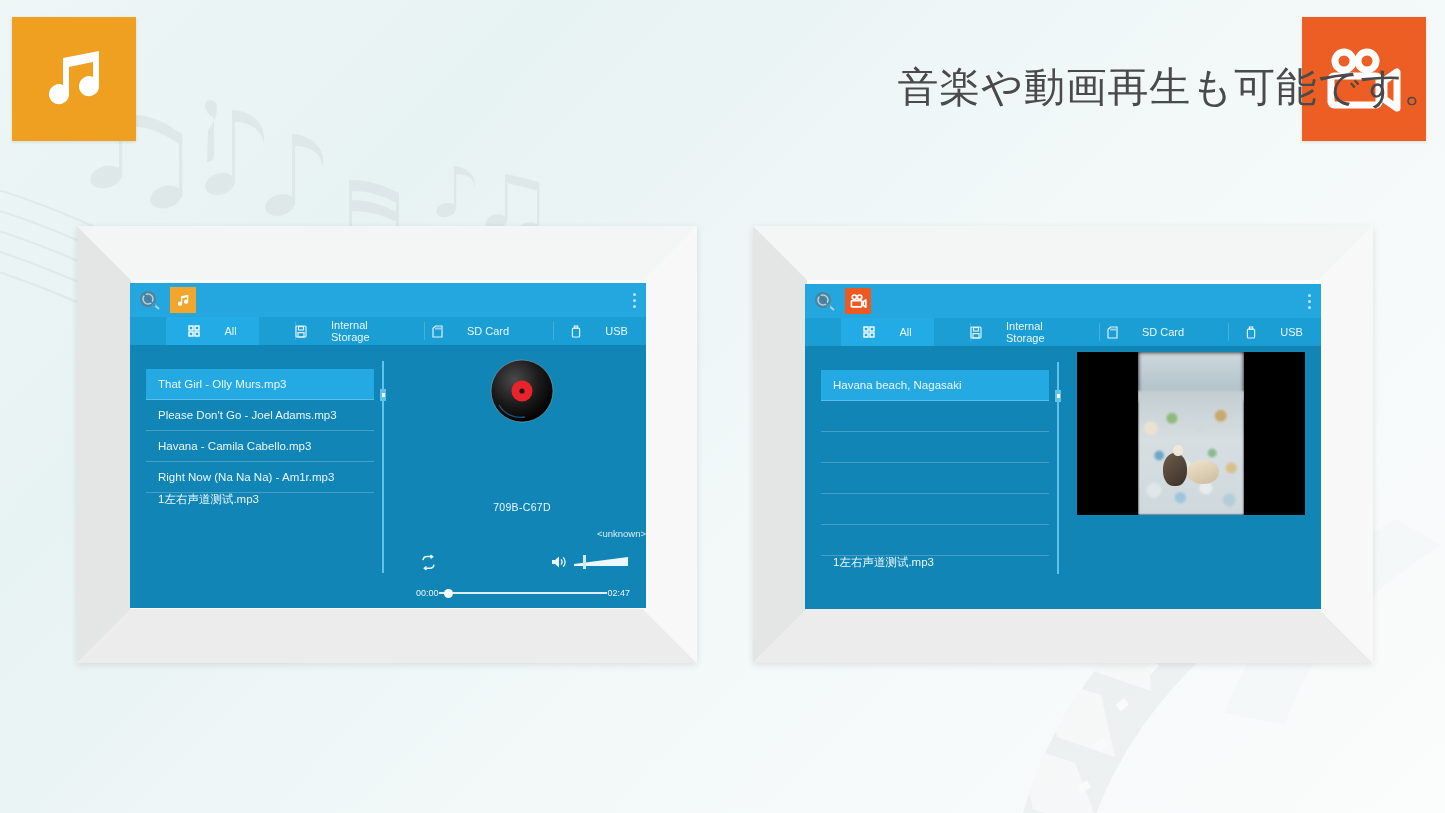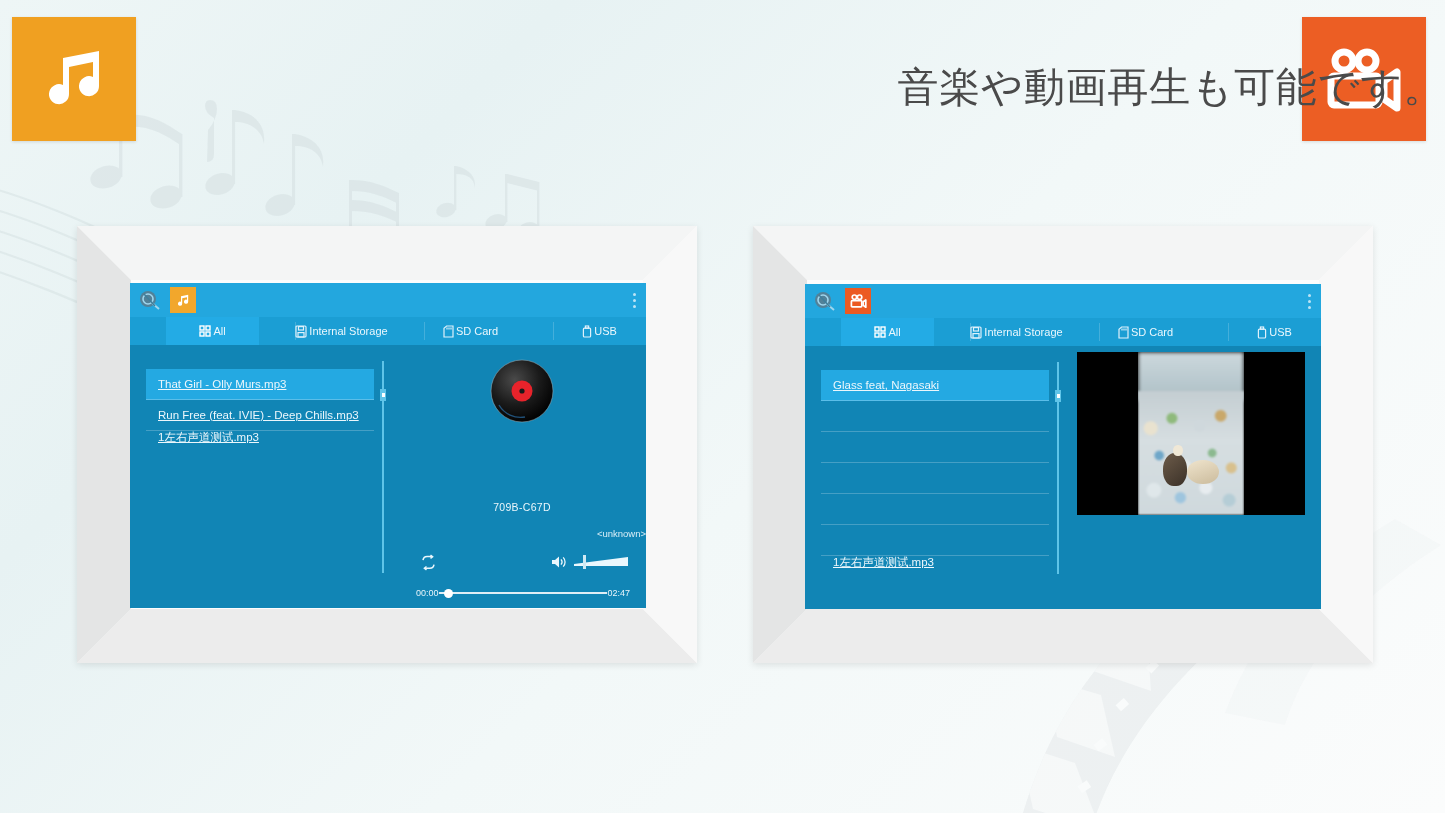--- a/index.html
+++ b/index.html
@@ -51,31 +51,31 @@
 
   .appbar{height:34px;background:#23a7de;display:flex;align-items:center;position:relative;}
   .logo-ic{margin-left:6px;width:28px;height:24px;display:flex;align-items:center;justify-content:center;}
   .mode-btn{width:26px;height:26px;margin-left:6px;display:flex;align-items:center;justify-content:center;}
   .mode-music{background:#f2a72c;}
   .mode-video{background:#ec5a22;}
   .overflow{position:absolute;right:10px;top:0;height:34px;display:flex;align-items:center;}
   .dot{width:3px;height:3px;background:#bde4f5;border-radius:50%;margin:1.5px 0;}
 
   .tabs{height:28px;background:#1b9ed4;display:flex;}
-  .tab{flex:1;display:flex;align-items:center;justify-content:center;gap:2px;
+  .tab{flex:1;display:flex;align-items:center;justify-content:center;gap:24px;
        color:#eaf7fd;font-size:11px;position:relative;margin-left:36px;}
   .tab.active{background:#23abe5;}
   .tab + .tab::before{content:"";position:absolute;left:0;top:5px;bottom:5px;width:1px;background:rgba(255,255,255,.18);}
 
   .body{position:relative;height:263px;}
 
   
   .list{position:absolute;left:16px;top:24px;width:228px;}
   .row{height:30px;line-height:30px;color:#ecf7fc;font-size:11.5px;padding-left:12px;
-       border-bottom:1px solid rgba(255,255,255,.22);white-space:nowrap;overflow:hidden;text-decoration:underline;}
+       border-bottom:1px solid rgba(255,255,255,.22);white-space:nowrap;overflow:hidden;}
   .row.sel{background:#24a9e2;border-bottom-color:rgba(255,255,255,.25);}
   .row.clipped{height:14px;line-height:13px;border-bottom:none;overflow:hidden;}
   .row.empty{color:transparent;}
 
   .vscroll{position:absolute;left:252px;top:16px;width:2px;height:212px;background:#5fc4e8;}
   .vthumb{position:absolute;left:-2px;top:28px;width:6px;height:12px;background:#5fc4e8;}
   .vthumb::after{content:"";position:absolute;left:1.5px;top:4px;width:3px;height:4px;background:#fff;}
 
   
   .player{position:absolute;left:268px;top:0;right:0;height:328px;}
@@ -318,21 +318,23 @@
             <rect x="3.4" y="1" width="3.2" height="2.2"></rect>
           </g>
       </svg>
       <span>USB</span>
     </div>
   </div>
 
   <div class="body">
     <div class="list">
       <div class="row sel">That Girl - Olly Murs.mp3</div>
-      <div class="row">Run Free (feat. IVIE) - Deep Chills.mp3</div>
+      <div class="row">Please Don't Go - Joel Adams.mp3</div>
+      <div class="row">Havana - Camila Cabello.mp3</div>
+      <div class="row">Right Now (Na Na Na) - Am1r.mp3</div>
       <div class="row clipped">1左右声道测试.mp3</div>
     </div>
     <div class="vscroll">
         <i class="vthumb"></i>
       </div>
 
     <div class="player">
       <svg class="disc" width="64" height="64" viewBox="0 0 64 64">
         <defs>
           <radialGradient id="vg" cx="38%" cy="32%" r="72%">
@@ -461,21 +463,21 @@
             <rect x="1.4" y="3.2" width="7.2" height="8.8" rx="1"></rect>
             <rect x="3.4" y="1" width="3.2" height="2.2"></rect>
           </g>
       </svg>
       <span>USB</span>
     </div>
   </div>
 
   <div class="body">
     <div class="list">
-      <div class="row sel">Glass feat, Nagasaki</div>
+      <div class="row sel">Havana beach, Nagasaki</div>
       <div class="row empty"></div>
       <div class="row empty"></div>
       <div class="row empty"></div>
       <div class="row empty"></div>
       <div class="row empty"></div>
       <div class="row clipped">1左右声道测试.mp3</div>
     </div>
     <div class="vscroll">
         <i class="vthumb"></i>
       </div>

